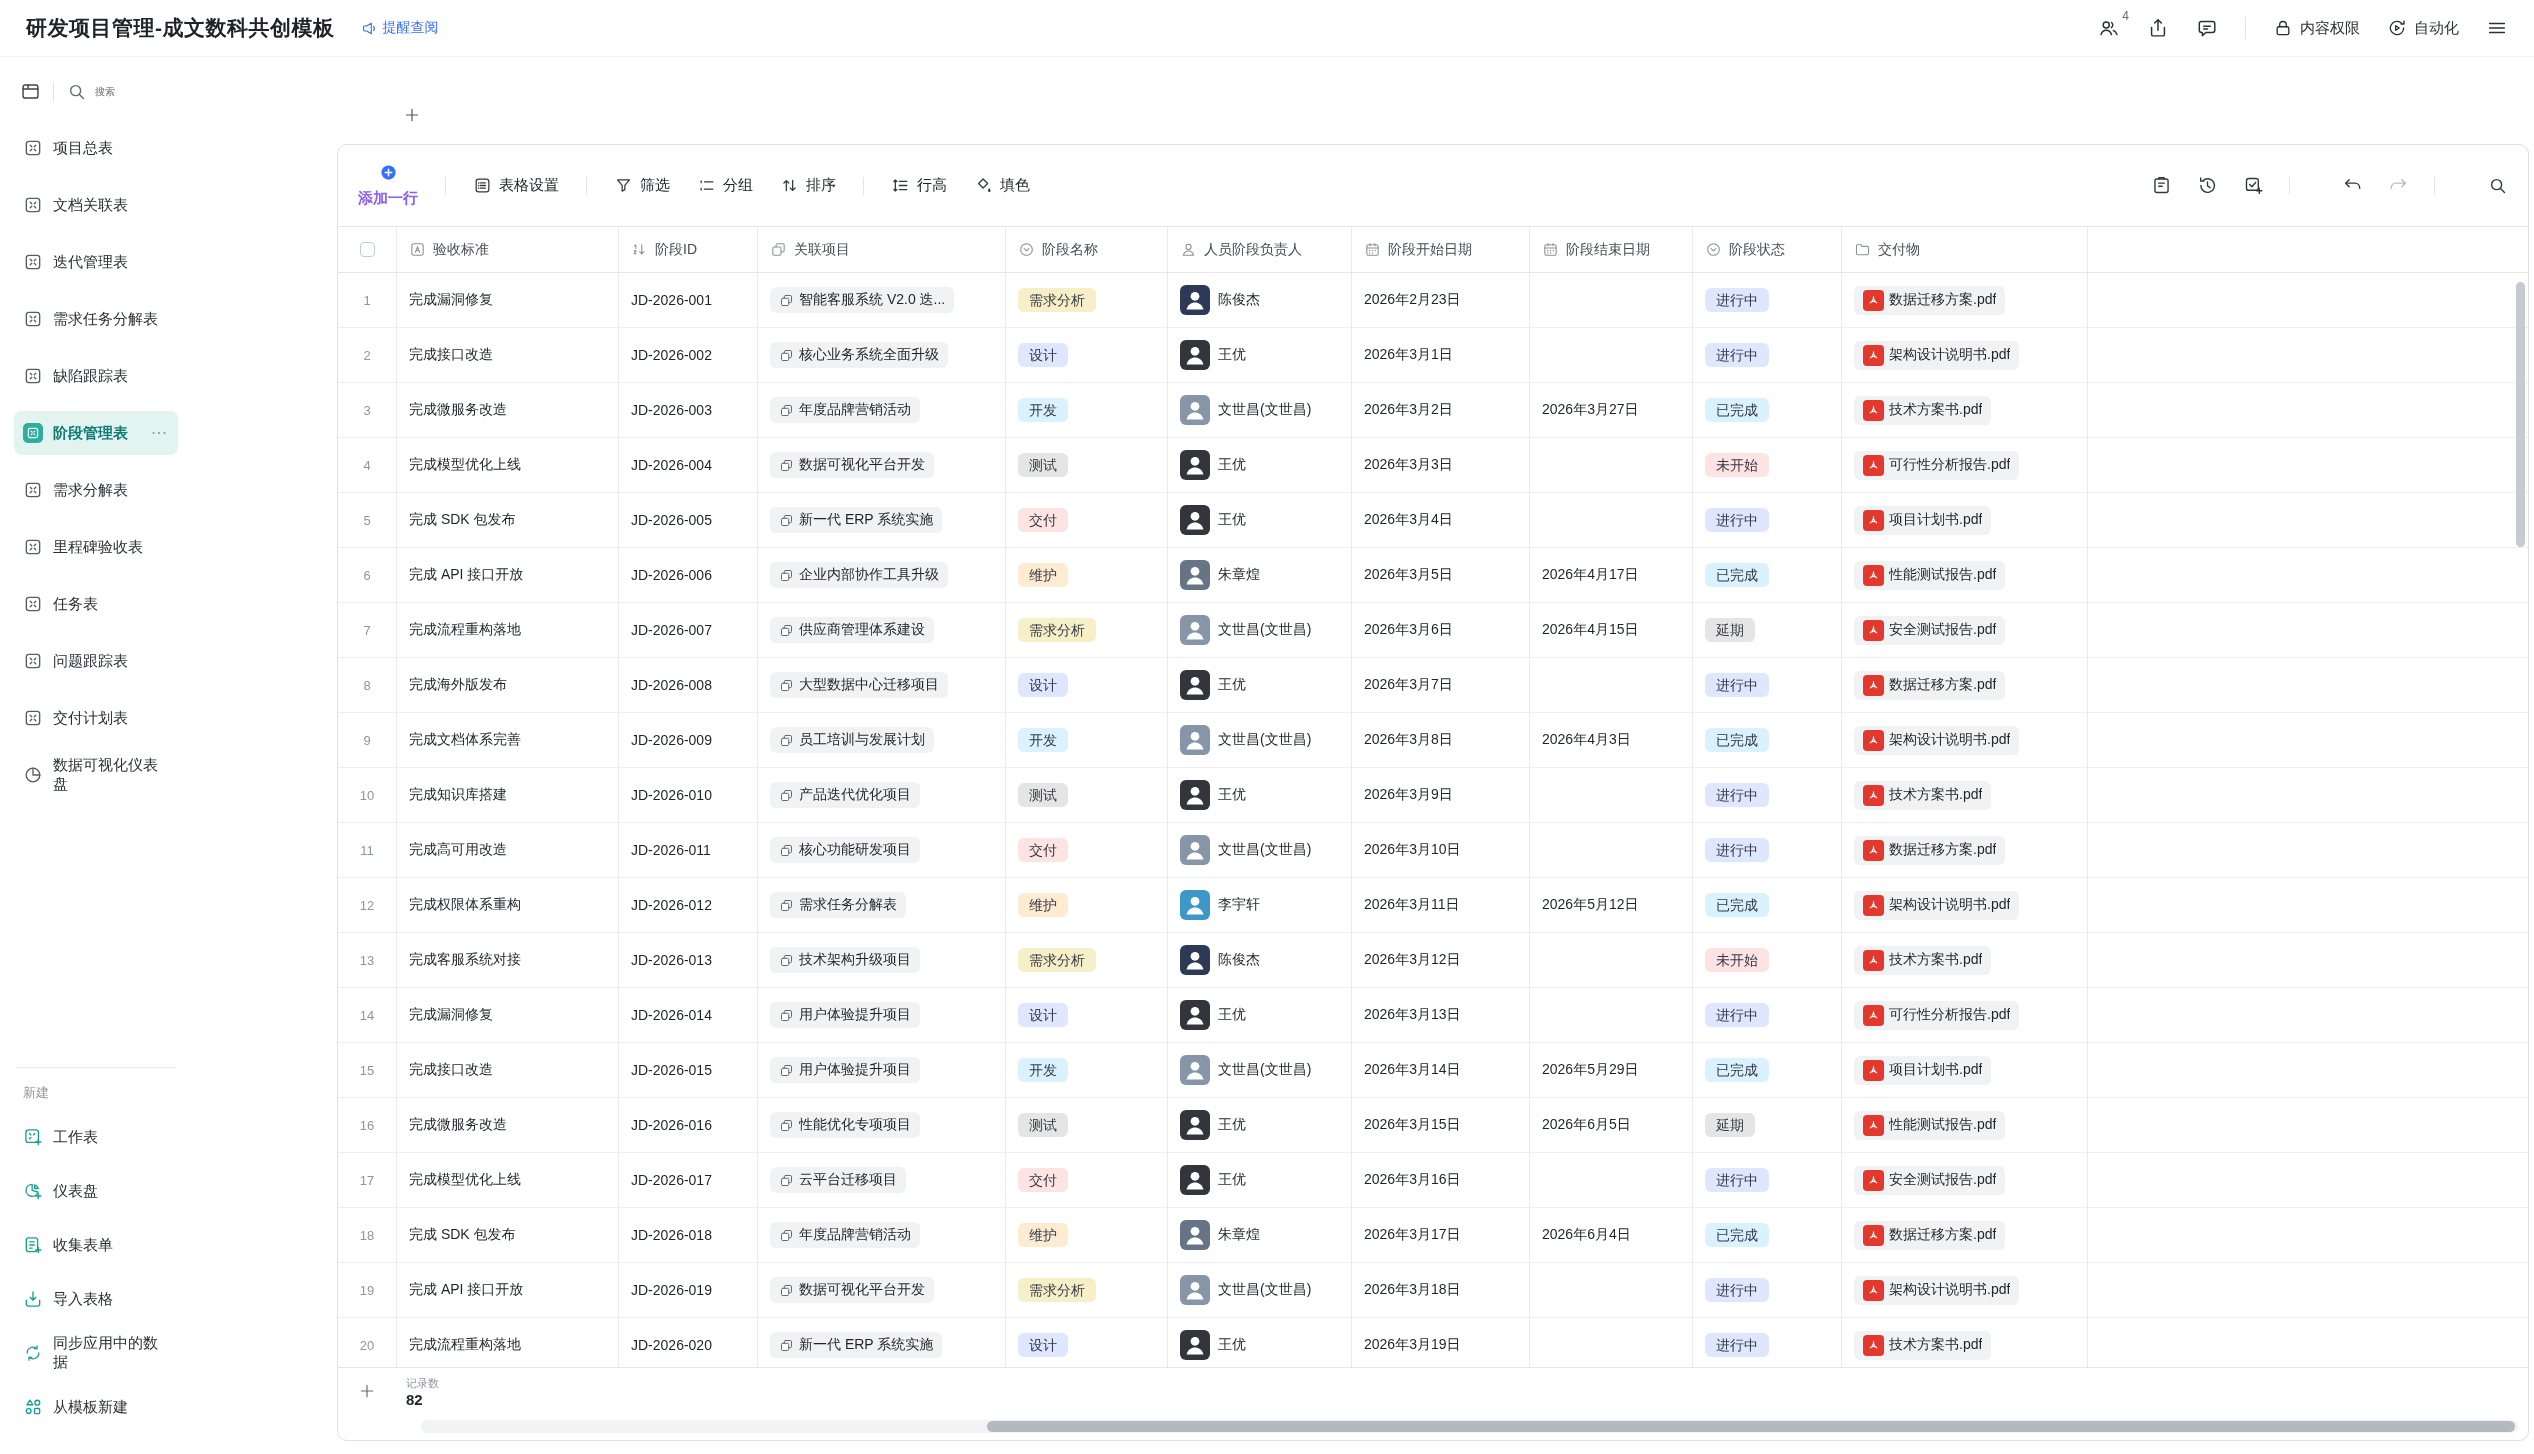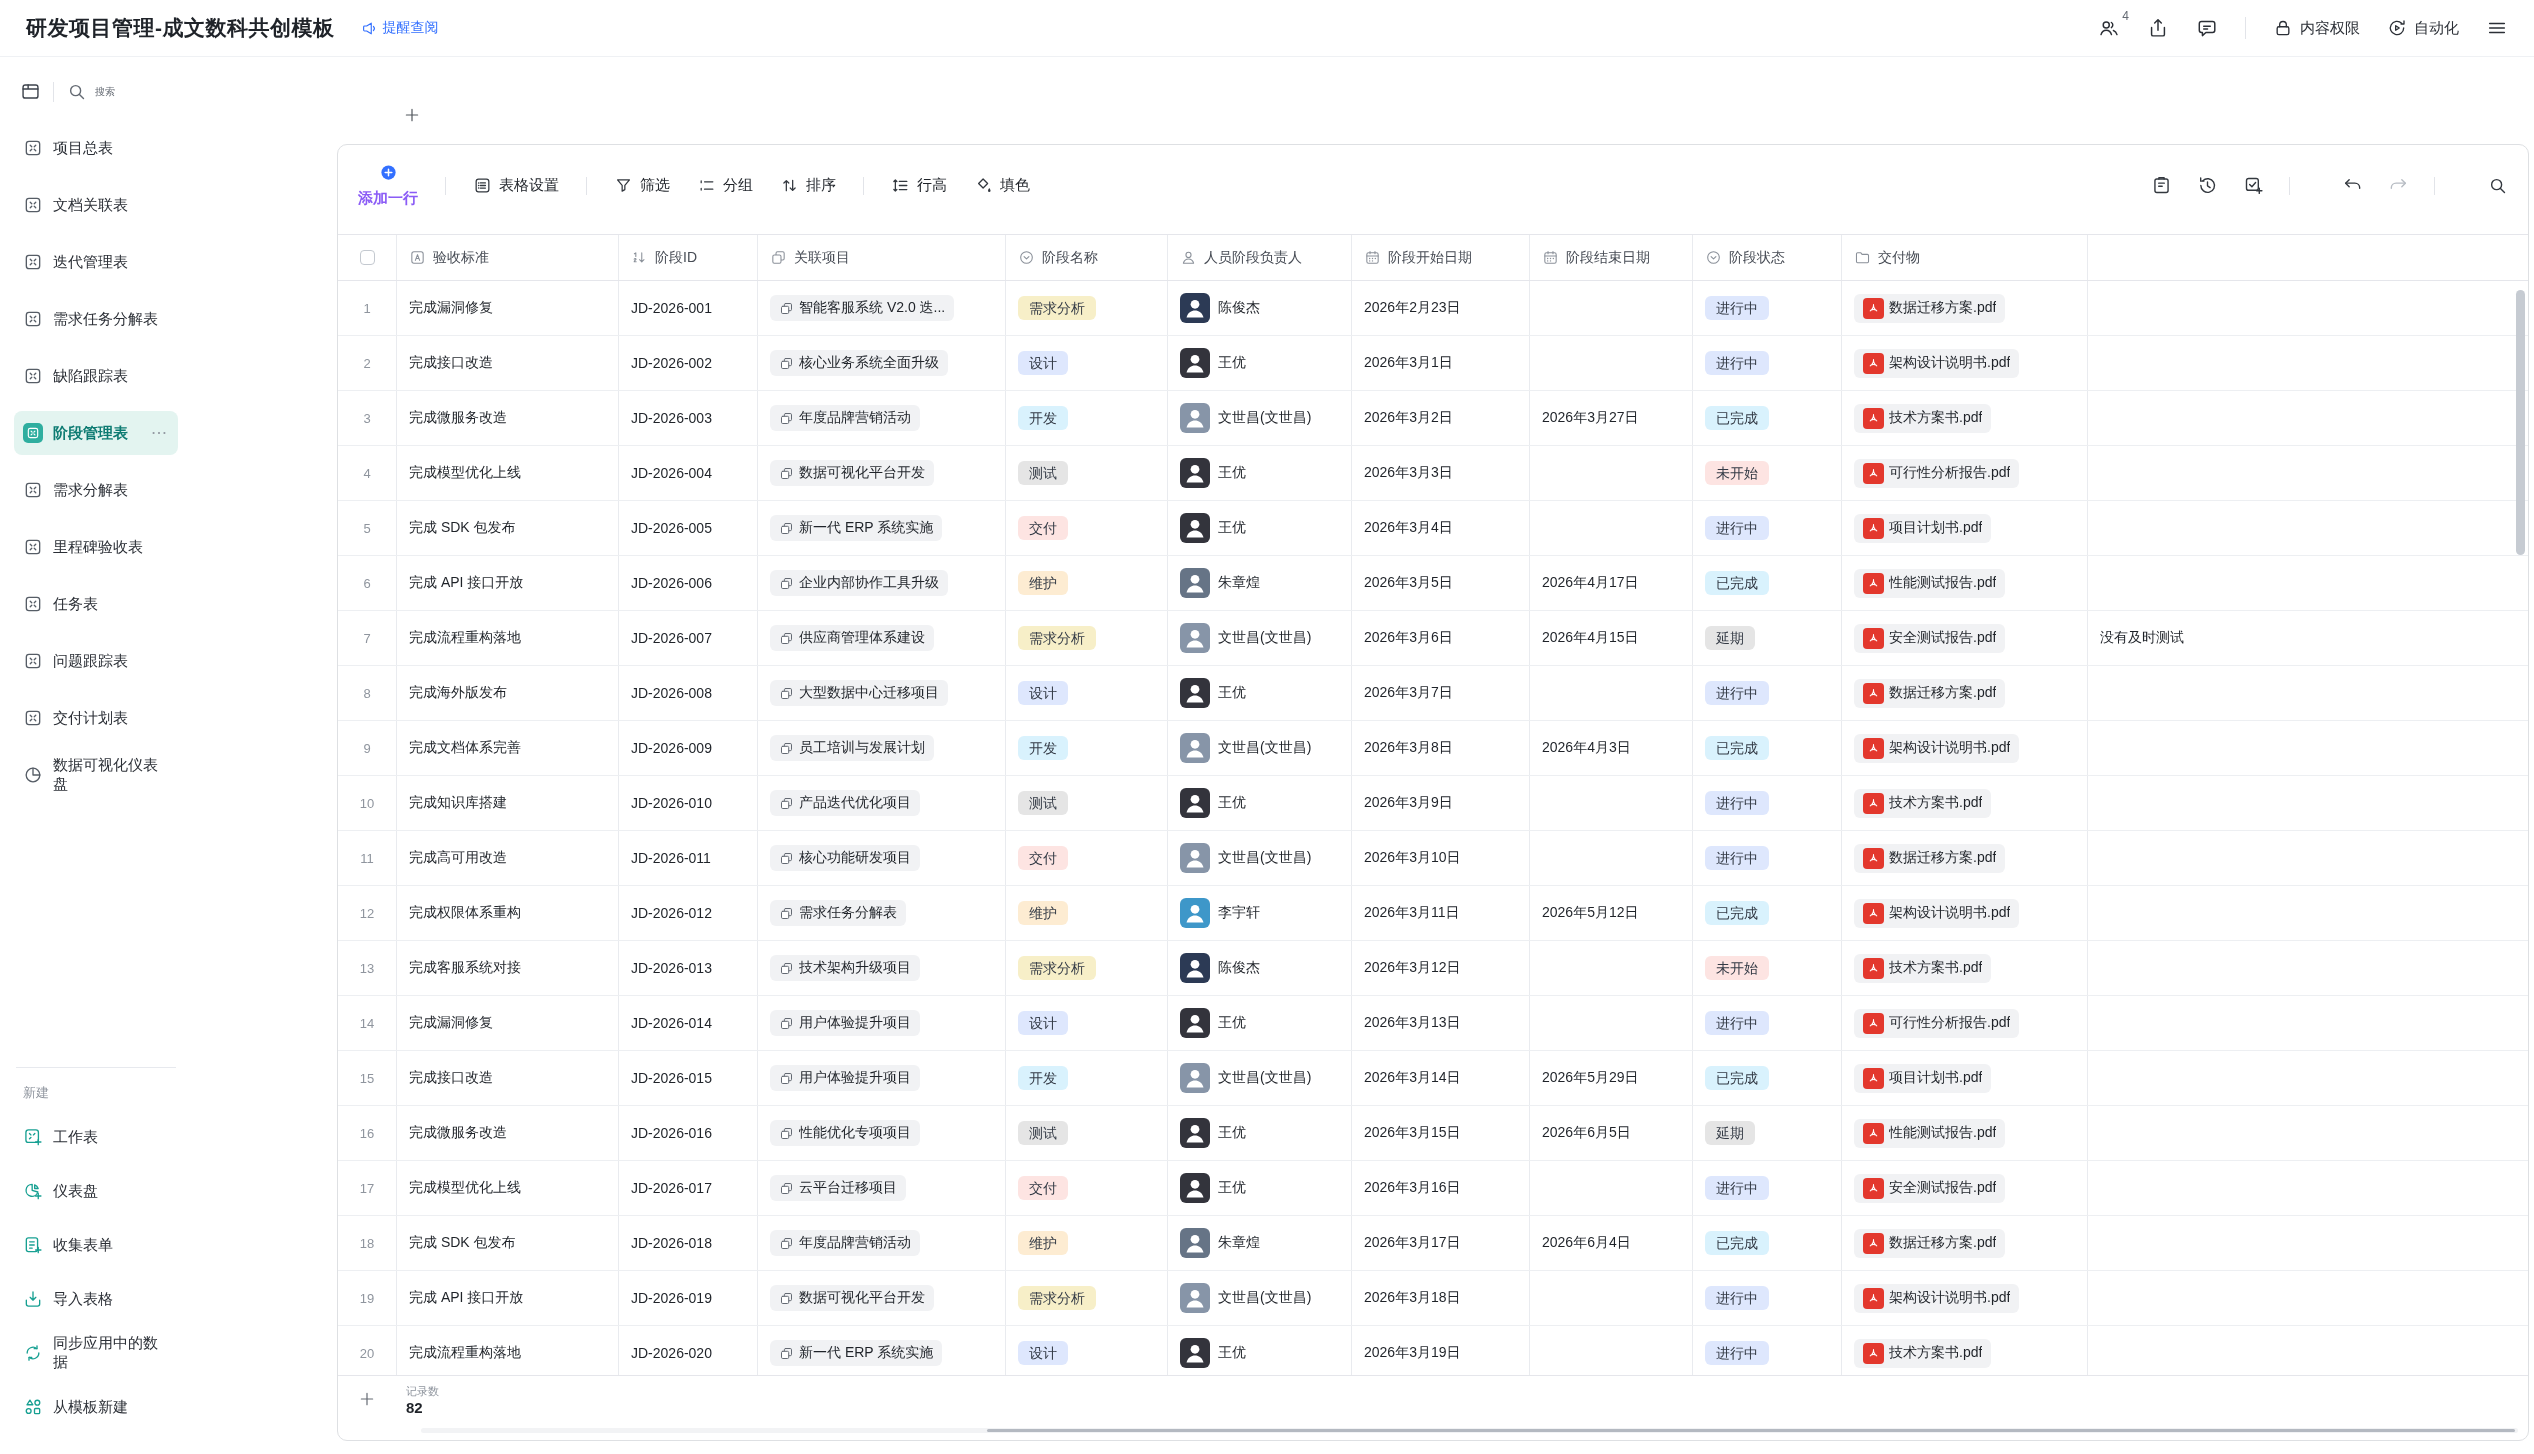--- a/index.html
+++ b/index.html
@@ -62,21 +62,21 @@
   .tb { display:flex; align-items:center; gap:7px; font-size:15px; color:#1f2329; margin-right:27px; }
   .tb .ic { width:19px; height:19px; color:#33383f; }
   .tb.add { color:#8b5cf6; font-weight:700;flex-direction:column; }
   .tb.add .ic { color:#3370ff; }
   .toolbar .vsep { margin:0 27px 0 0; height:18px; }
   .tb-right { margin-left:auto; display:flex; align-items:center; gap:25px; color:#33383f; }
   .tb-right .ic { width:21px; height:21px; }
   .tb-right .disabled { color:#b7bcc3; }
 
   
-  .tbl { height:1141px; flex:none; overflow:hidden; position:relative; border-top:1px solid #e5e6eb;margin-top:8px; }
+  .tbl { height:1141px; flex:none; overflow:hidden; position:relative; border-top:1px solid #e5e6eb; }
   .trow { display:flex; width:100%; }
   .thead { height:46px; color:#474c55; font-size:14px; border-bottom:1px solid #e5e6eb; }
   .thead .cell { gap:7px; }
   .thead .ic { width:17px; height:17px; color:#8a9099; stroke-width:1.5; }
   .drow { height:55px; border-bottom:1px solid #edeff2; font-size:14px; }
   .cell { display:flex; align-items:center; padding:0 12px; border-right:1px solid #e9ebef;
     flex:none; overflow:hidden; white-space:nowrap; }
   .cell.grow { flex:1; min-width:0; border-right:none; }
   .c-num { justify-content:center; color:#8f959e; font-size:13px; padding:0; }
   .chk { width:15px; height:15px; border:1.5px solid #c4c9d0; border-radius:4px; }
@@ -956,23 +956,20 @@
               <div class="cell " style="width:246px">
                 <span class="chip">
                   <span class="pdfic">
                     <svg class="ic " viewBox="0 0 13 13" width="13" height="13">
                       <use href="#i-pdfa"></use>
                     </svg>
                   </span>
                   <span>安全测试报告.pdf</span>
                 </span>
               </div>
-              <div class="cell grow" style="">
-                <span>没有及时测试</span>
-              </div>
             </div>
             <div class="trow drow">
               <div class="cell c-num" style="width:59px">8</div>
               <div class="cell " style="width:222px">
                 <span>完成海外版发布</span>
               </div>
               <div class="cell " style="width:139px">
                 <span>JD-2026-008</span>
               </div>
               <div class="cell " style="width:248px">

